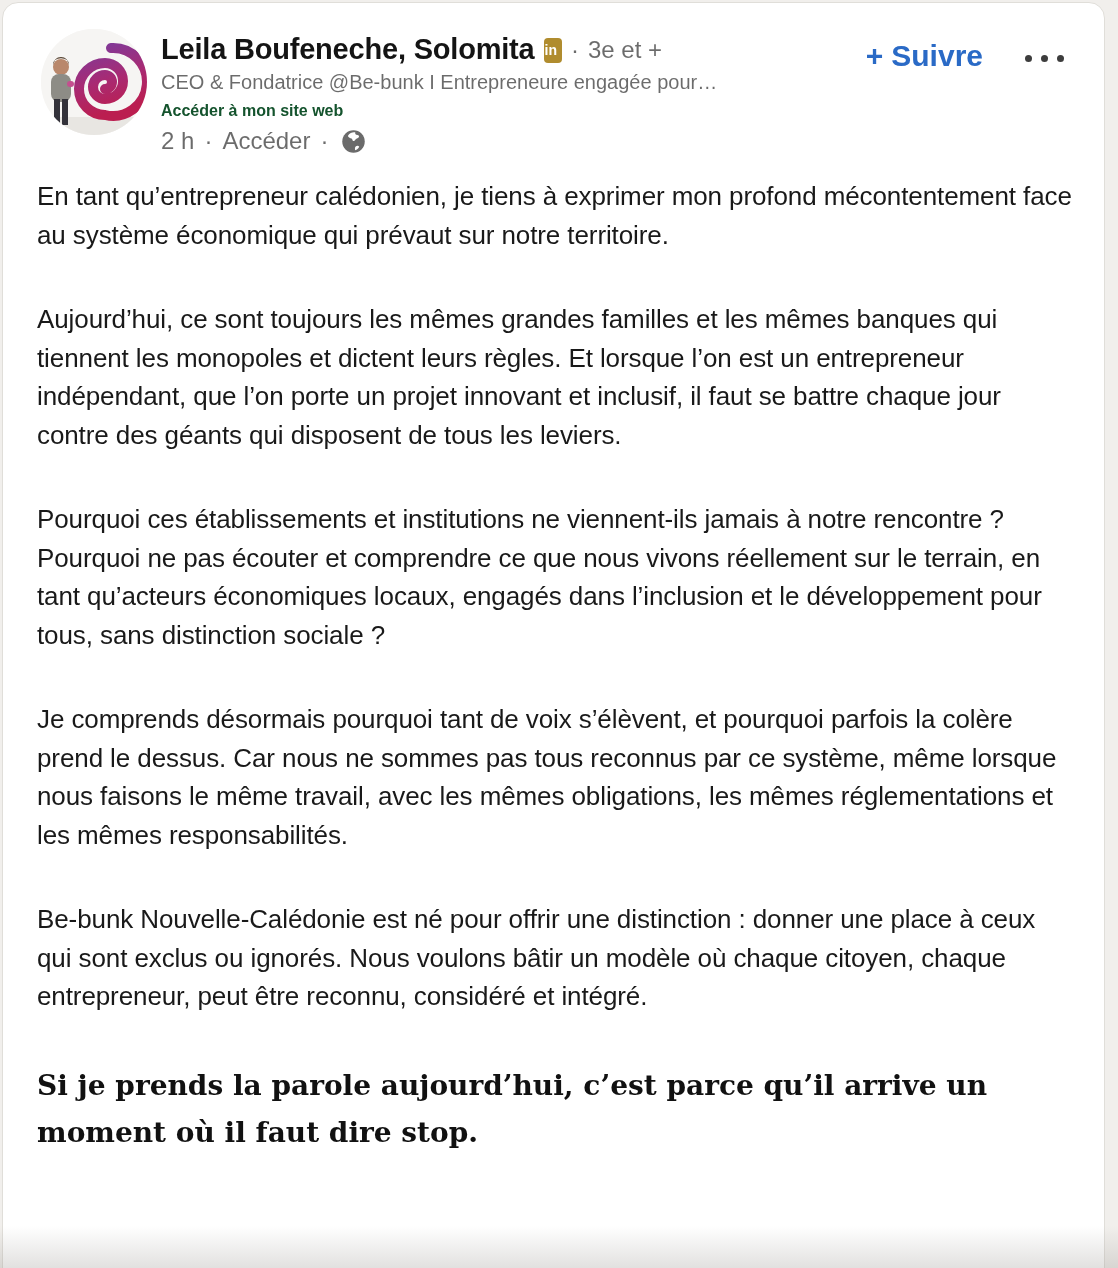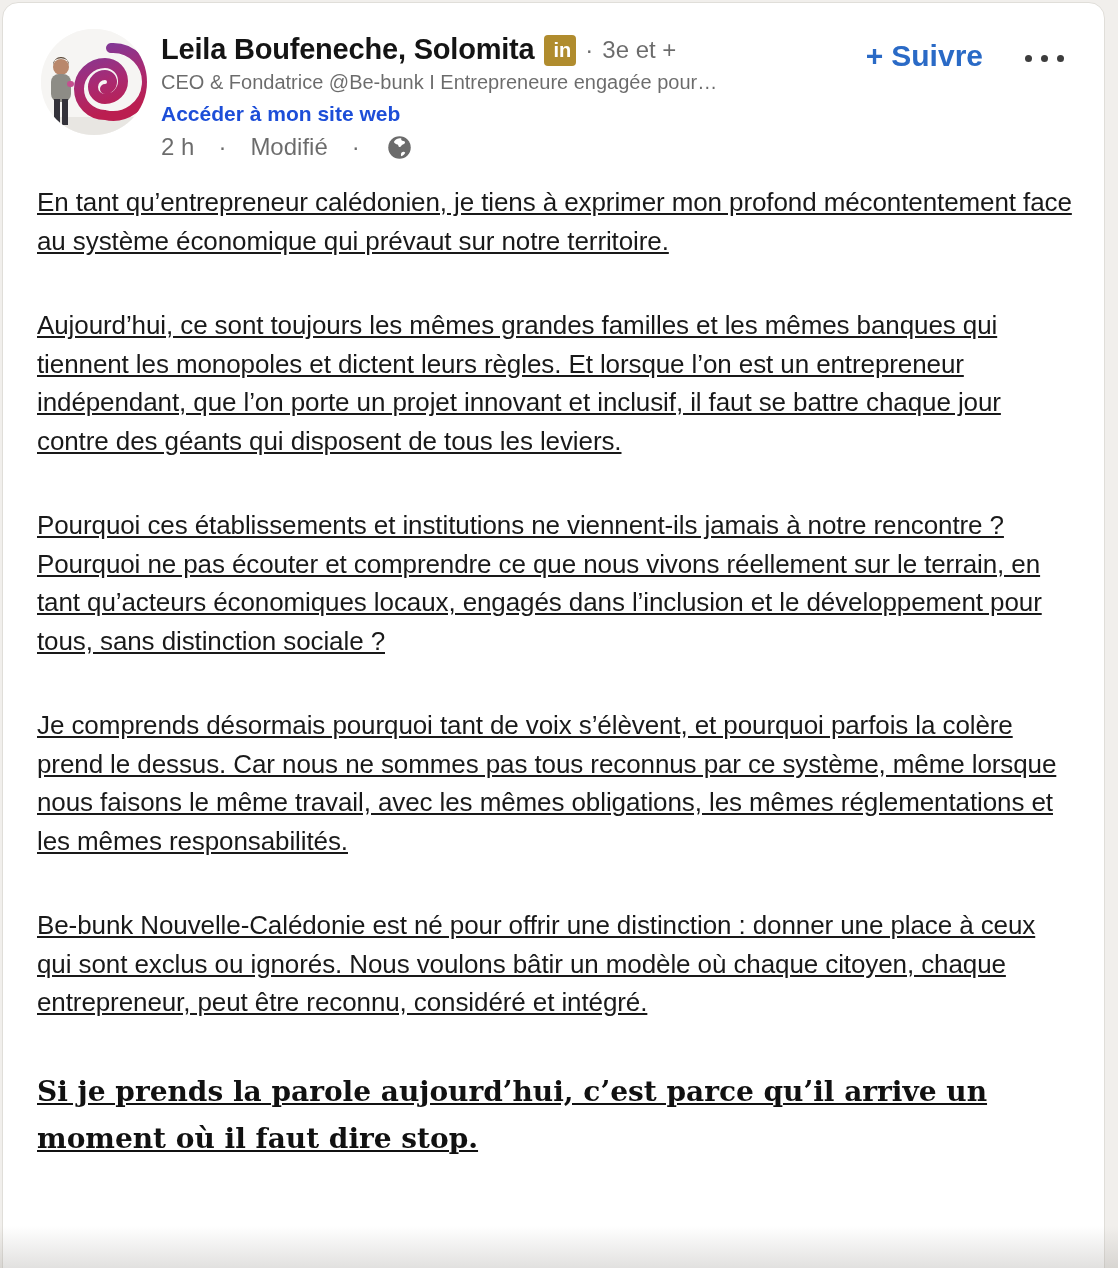--- a/index.html
+++ b/index.html
@@ -24,50 +24,50 @@
     flex-shrink:0; margin-left:4px; cursor:pointer; background:#f7f6f4;
   }
   .avatar svg { display:block; width:100%; height:100%; }
   .header-text { flex:1; min-width:0; padding-left:14px; padding-top:4px; }
   .name-row { display:flex; align-items:center; gap:9px;text-align:right; }
   .name {
     font-size:29px; font-weight:700; color:rgba(0,0,0,0.92);
     letter-spacing:-0.2px; white-space:nowrap; cursor:pointer;
   }
   .premium-badge {
-    background:#b08c2e; color:#ffffff; font-weight:700; font-size:20px;
-    line-height:1; padding:5px 5px 6px 10px; border-radius:4px; margin-top:2px;
+    background:#b08c2e; color:#ffffff; font-weight:700; font-size:14px;
+    line-height:1; padding:5px 5px 6px 1px; border-radius:4px; margin-top:2px;
   }
   .dim { color:rgba(0,0,0,0.58); font-size:24px; }
   .name-row .dim { white-space:nowrap; }
   .headline {
     font-size:20px; color:rgba(0,0,0,0.58); margin-top:5px;
     white-space:nowrap; overflow:hidden; max-width:760px;
   }
   .website-link {
-    font-size:21px; font-weight:600; color:#1d4ed8; margin-top:8px; cursor:pointer;
+    font-size:16px; font-weight:600; color:#14532d; margin-top:8px; cursor:pointer;
     display:inline-block;
   }
-  .meta-row { display:flex; align-items:center; gap:24px; margin-top:7px; }
+  .meta-row { display:flex; align-items:center; gap:10px; margin-top:7px; }
   .meta-row .sep { font-size:24px; color:rgba(0,0,0,0.58); }
   .globe { width:27px; height:27px; margin-left:2px; }
 
   .header-actions { display:flex; align-items:flex-start; gap:34px; padding-top:8px; }
   .follow-btn {
     display:flex; align-items:center; gap:8px; color:#2a6ac6; font-weight:700;
     font-size:30px; cursor:pointer; padding:2px 6px; border-radius:6px;
   }
   .overflow-btn { display:flex; gap:9px; padding:18px 6px 10px 2px; cursor:pointer; }
   .overflow-btn .dot { width:7px; height:7px; border-radius:50%; background:#3d3d3d; }
 
   
   .post-text { margin-top:22px; width:1037px; }
   .post-text p {
     font-size:26px; line-height:38.5px; color:rgba(0,0,0,0.9);
-    margin:0 0 46px 0; letter-spacing:-0.1px;text-decoration:underline;
+    margin:0 0 46px 0; letter-spacing:-0.1px;
   }
   .post-text p.closing {
     font-family:"DejaVu Serif","Liberation Serif",serif;
     font-weight:700; font-size:28px; line-height:47px; color:#111111;
     letter-spacing:0;
   }
   .bottom-fade {
     position:absolute; left:0; right:0; bottom:0; height:42px; z-index:9;
     background:linear-gradient(180deg, rgba(150,147,142,0) 0%, rgba(150,147,142,0.28) 100%);
     pointer-events:none;
@@ -116,21 +116,21 @@
           <span class="name">Leila Boufeneche, Solomita</span>
           <span class="premium-badge">in</span>
           <span class="dim">·</span>
           <span class="dim">3e et +</span>
         </div>
         <div class="headline">CEO &amp; Fondatrice @Be-bunk I Entrepreneure engagée pour…</div>
         <span class="website-link">Accéder à mon site web</span>
         <div class="meta-row">
           <span class="dim">2 h</span>
           <span class="sep">·</span>
-          <span class="dim">Modifié</span>
+          <span class="dim">Accéder</span>
           <span class="sep">·</span>
           <svg class="globe" viewBox="0 0 24 24">
             <circle cx="12" cy="12" r="10" fill="#6b6b6b"></circle>
             <path fill="#ffffff" d="M7.2 6.6c1.6-2.3 4.1-3.3 6.4-2.8-.5 1.4.4 2.4 1.9 2.4 1.2 0 1.8 1 1.2 2-.8 1.4-2.5 1-3.2 2.4-.6 1.2-2.3 1.2-2.5-.2-.2-1.3-1.5-1-2.5-1.7-.9-.6-1.6-1.3-1.3-2.1z"></path>
             <path fill="#ffffff" d="M14.2 16.2c1-.8 2.4-.5 2.9.4-.8 1.5-2.1 2.6-3.6 3.1-.4-1.2-.3-2.7.7-3.5z"></path>
           </svg>
         </div>
       </div>
 
       <div class="header-actions">

